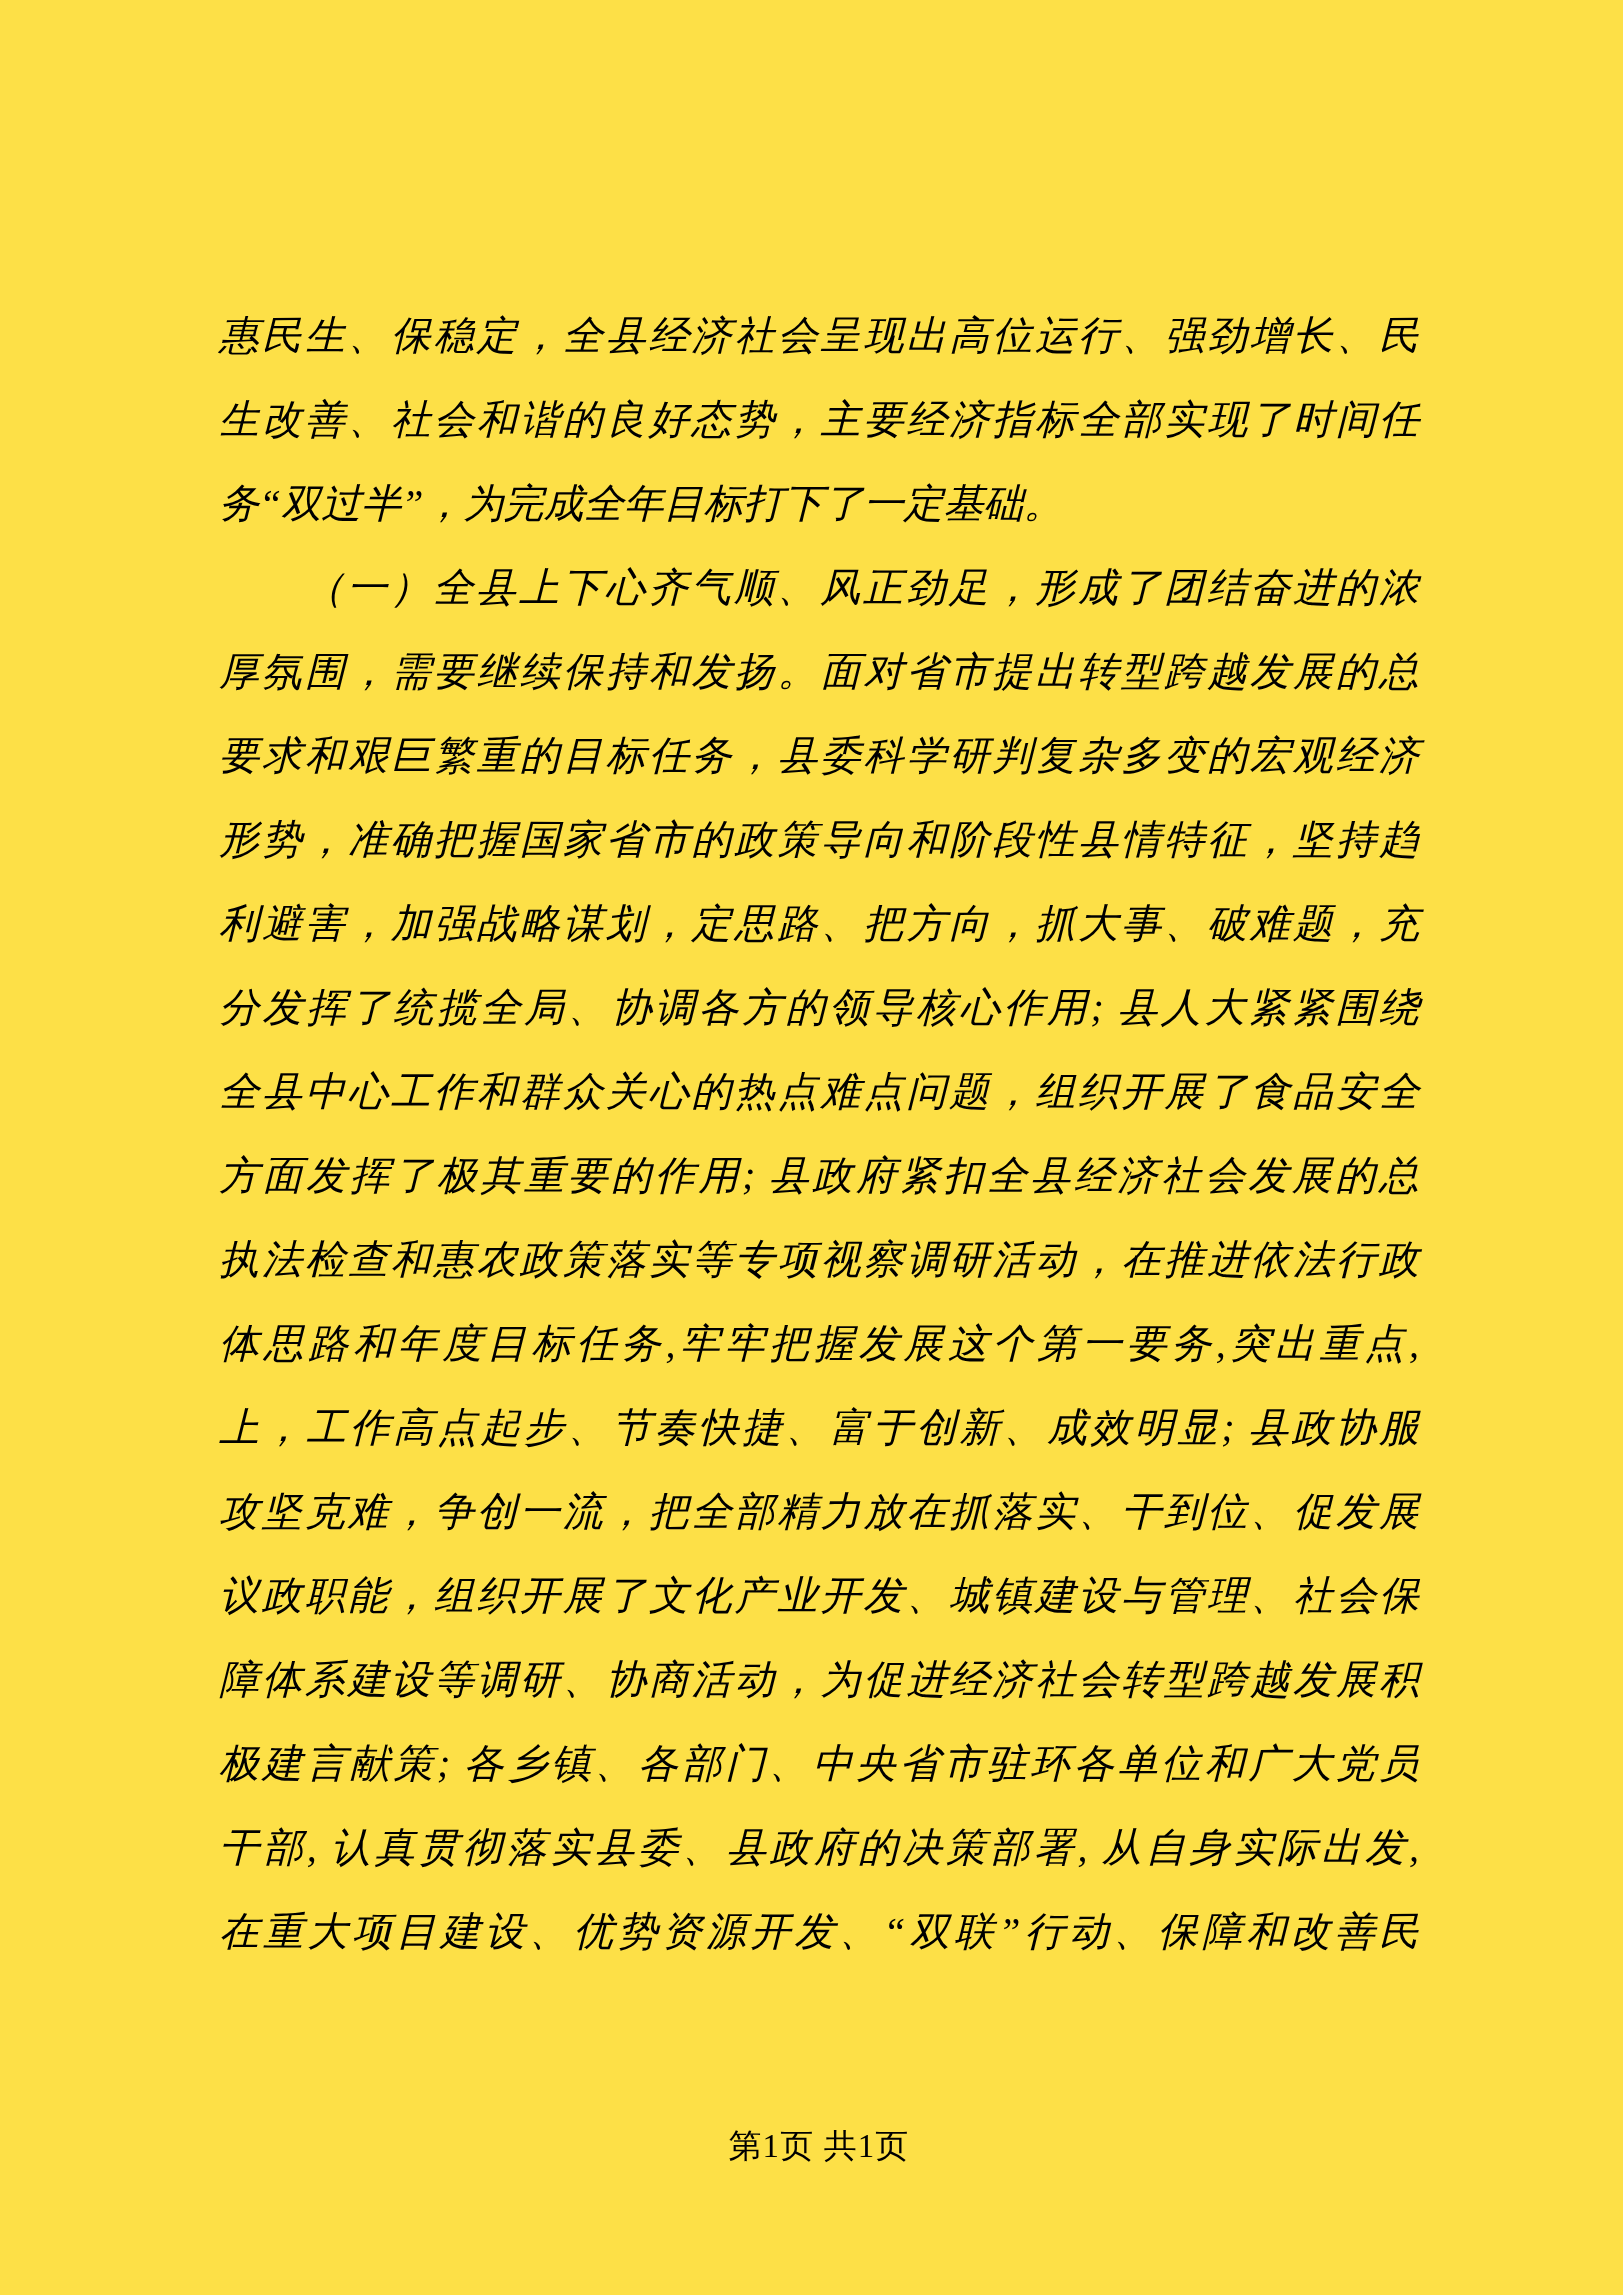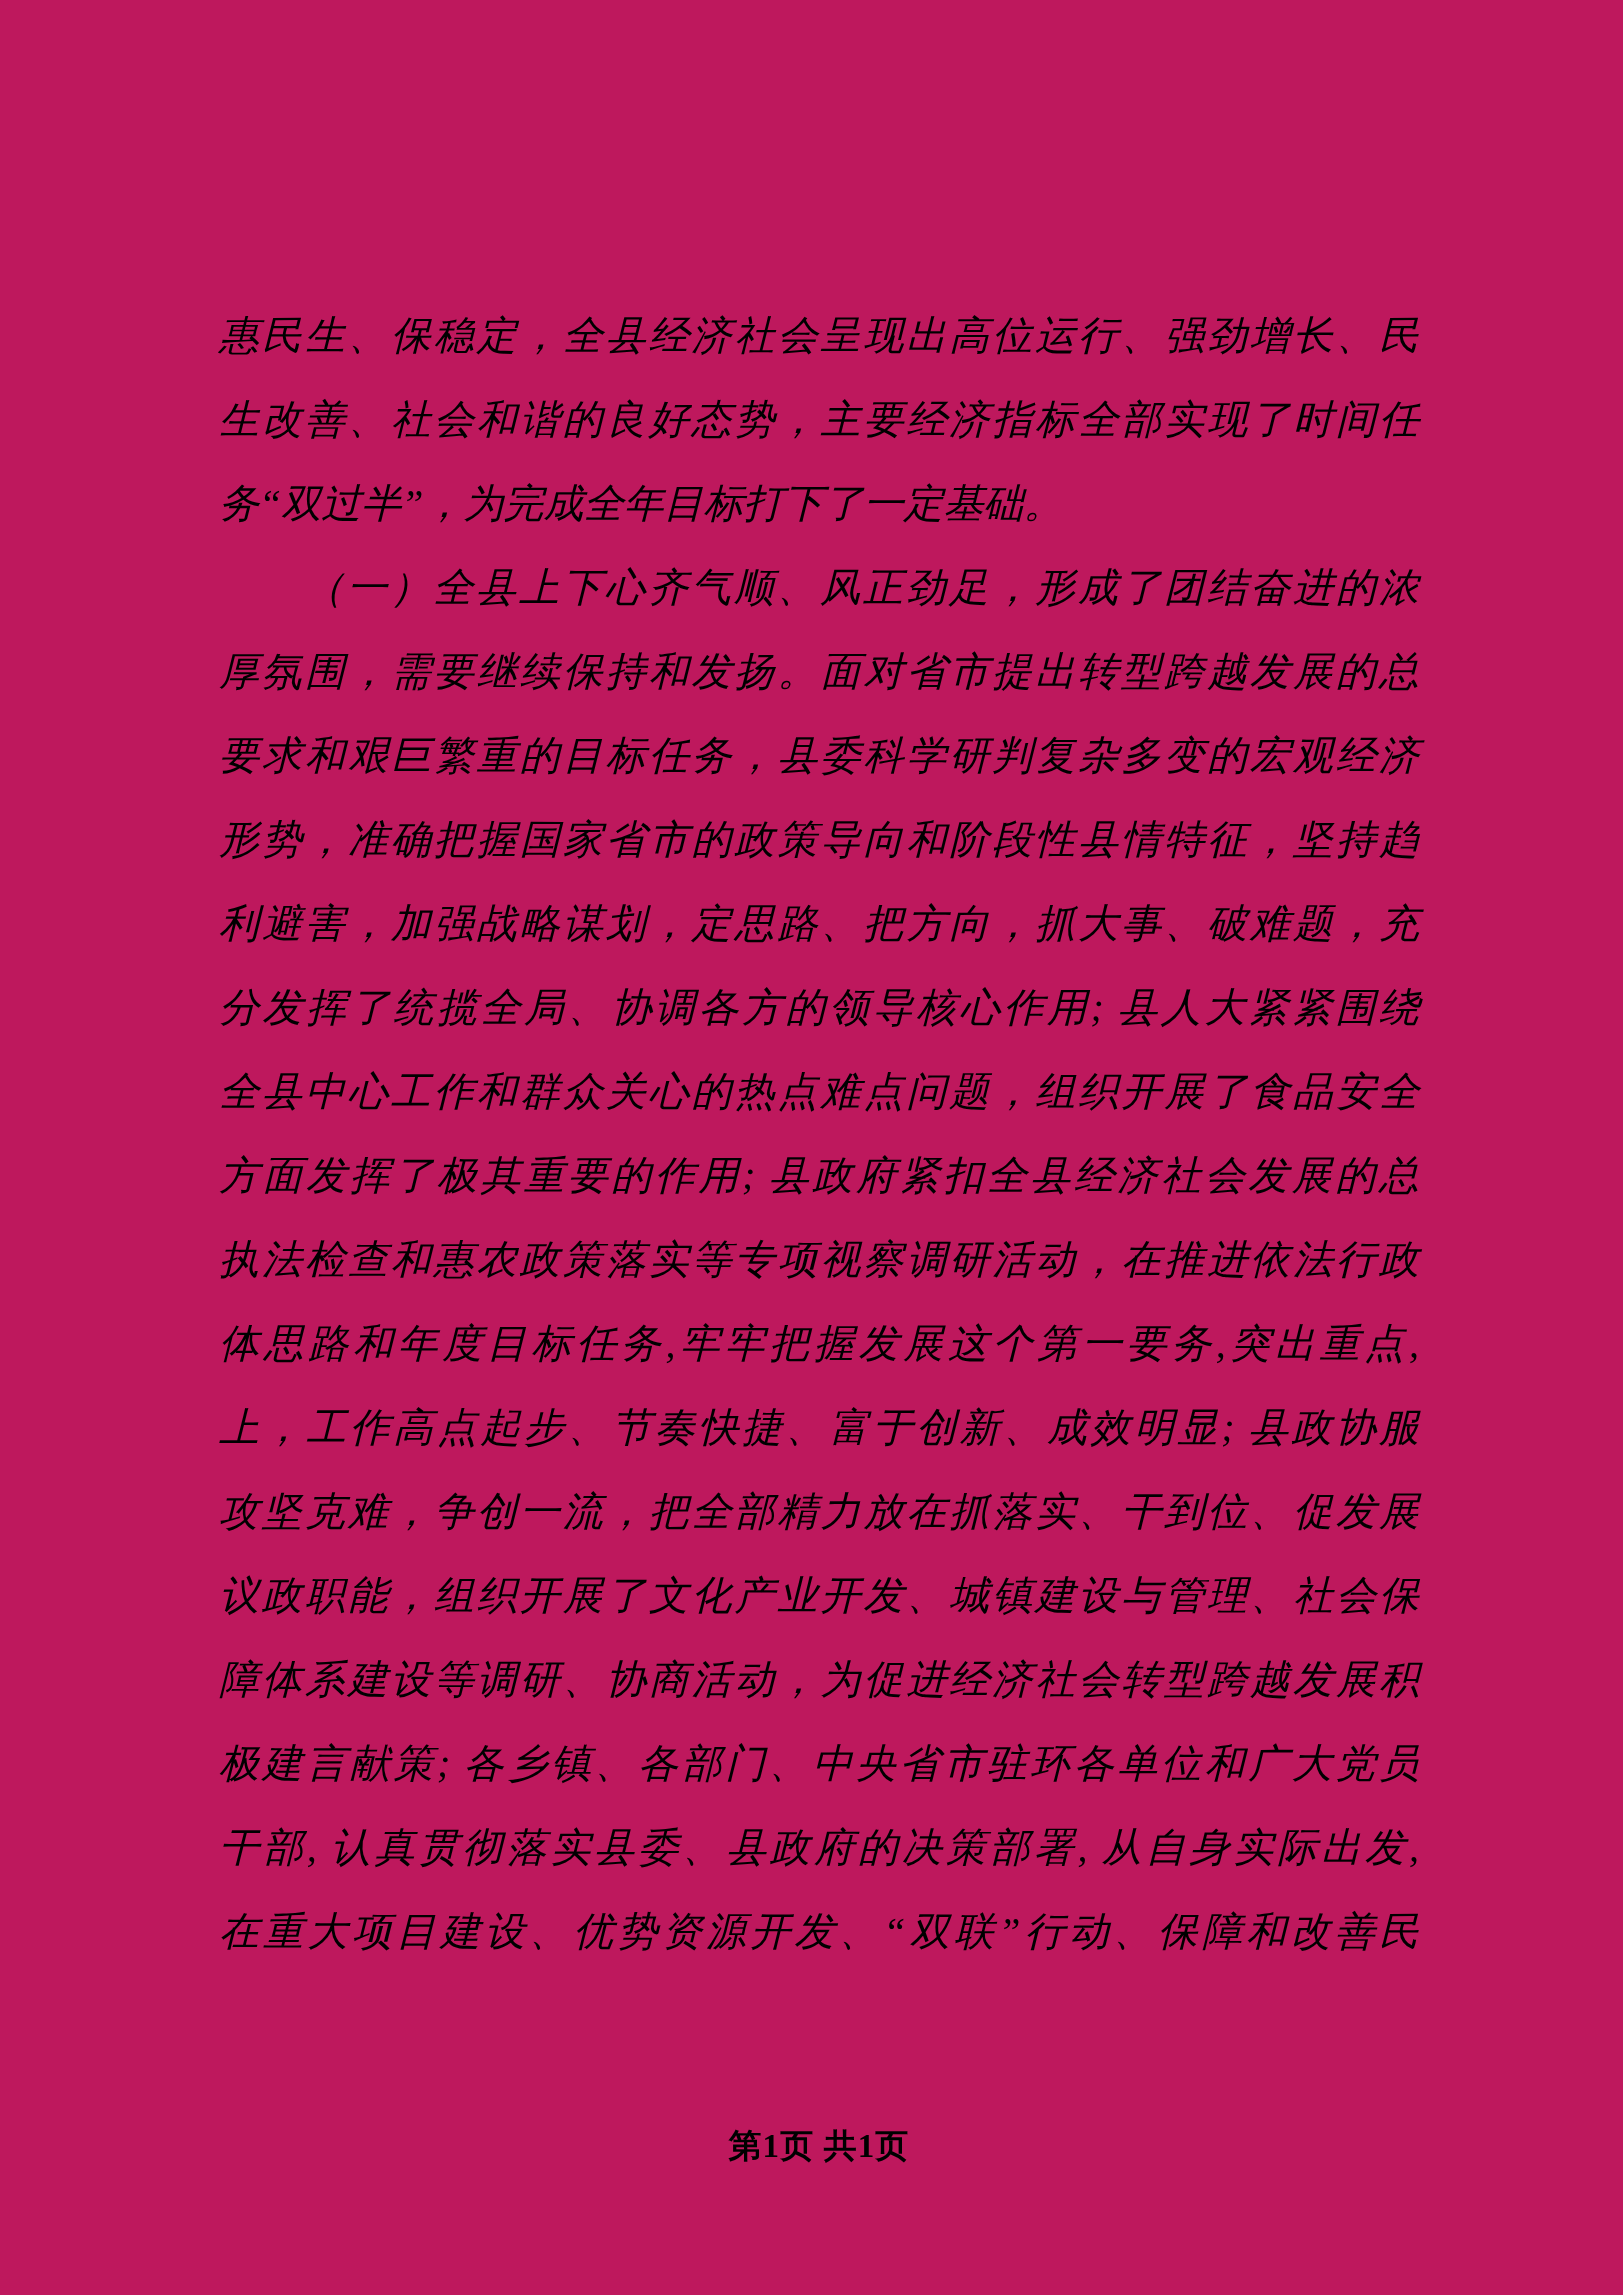--- a/index.html
+++ b/index.html
@@ -4,21 +4,21 @@
 <style>
   html, body {
     margin: 0;
     padding: 0;
     background: #ffffff;
   }
   .page {
     position: relative;
     width: 1623px;
     height: 2295px;
-    background: #be185d;
+    background: #fde047;
     overflow: hidden;
     font-family: "Liberation Serif", "DejaVu Serif", serif;
     color: #000000;
   }
   .doc-body {
     position: absolute;
     left: 219px;
     top: 294px;
     width: 1200px;
   }
@@ -45,21 +45,20 @@
     position: absolute;
     left: 219px;
     width: 1200px;
     top: 2121px;
     height: 50px;
     line-height: 50px;
     font-size: 33px;
     font-style: normal;
     text-align: center;
     letter-spacing: 1.1px;
-    font-weight: bold;
   }
 </style>
 </head>
 <body>
 
 <div class="page">
   <div class="doc-body">
     <div class="line">惠民生、保稳定，全县经济社会呈现出高位运行、强劲增长、民</div>
     <div class="line">生改善、社会和谐的良好态势，主要经济指标全部实现了时间任</div>
     <div class="line no-stretch">务“双过半”，为完成全年目标打下了一定基础。</div>

